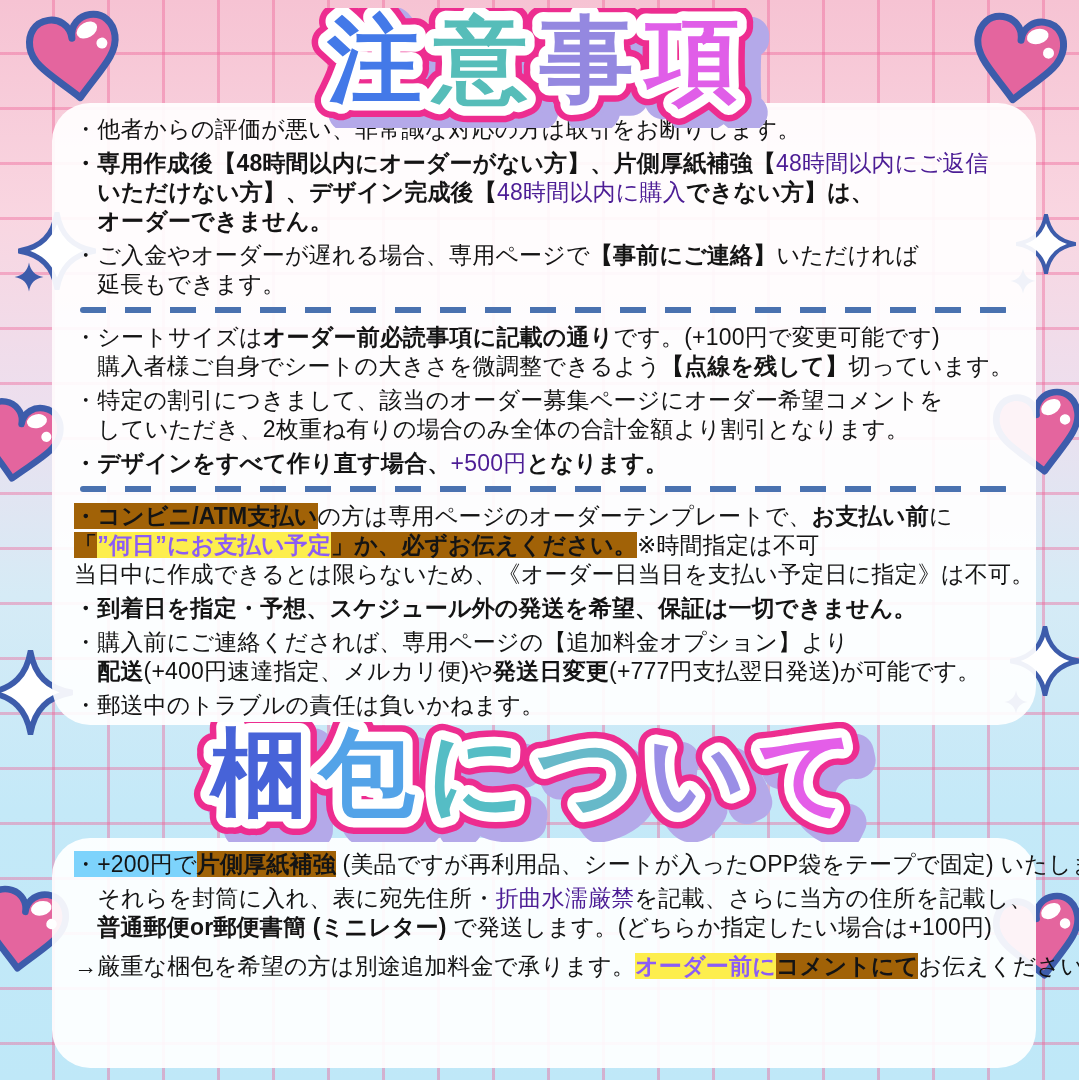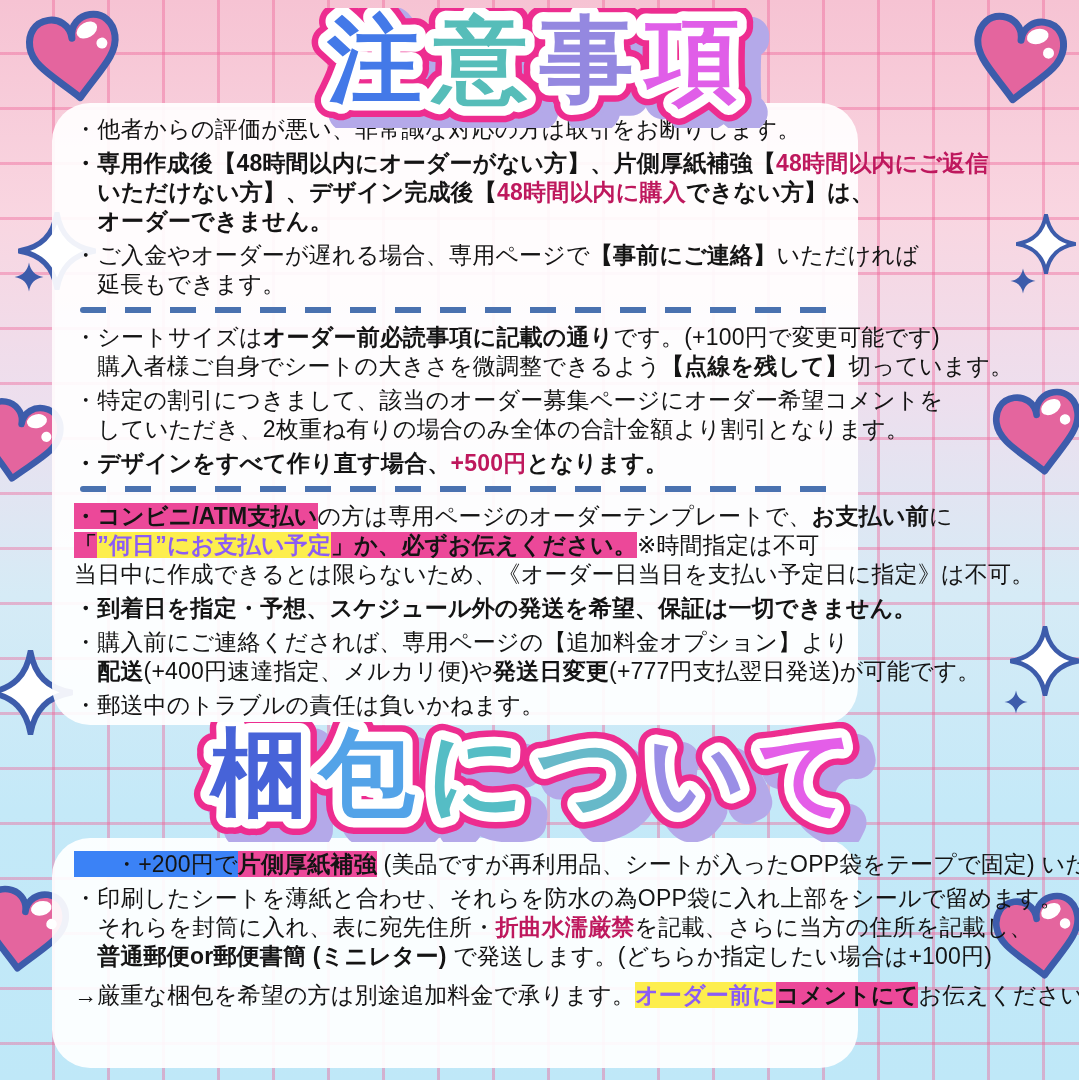--- a/index.html
+++ b/index.html
@@ -10,36 +10,36 @@
   }
   .bg{
     position:absolute;inset:0;z-index:0;
     background:
       repeating-linear-gradient(to right, transparent 0 52px, rgba(238,100,152,.42) 52px 55px),
       repeating-linear-gradient(to bottom, transparent 0 52px, rgba(238,100,152,.42) 52px 55px),
       linear-gradient(180deg,#f6c3d3 0%,#f9d6e1 20%,#eddfee 37%,#d6ebf6 55%,#c4e9f8 75%,#bfe8f8 100%);
   }
   .deco{position:absolute;z-index:1;}
   .panel{
-    position:absolute;left:52px;width:806px;z-index:2;
+    position:absolute;left:52px;width:984px;z-index:2;
     background:rgba(255,255,255,.92);
     border-radius:38px;
     box-sizing:border-box;
     padding:12px 22px 10px 22px;
     color:#141414;
   }
   #box-notes{top:103px;height:622px;}
   #box-pack{top:838px;height:230px;}
   .para{margin:0 0 5px 0;}
   .para:last-child{margin-bottom:0;}
   .line{font-size:23px;line-height:29px;letter-spacing:.2px;white-space:nowrap;}
   .seg-b{font-weight:700;}
-  .seg-r{font-weight:700;color:#be185d;}
-  .seg-hl{background:#3b82f6;padding-left:41px;}
-  .seg-hlb{background:#ec4899;font-weight:700;}
+  .seg-r{font-weight:400;color:#4c1d95;}
+  .seg-hl{background:#7dd3fc;}
+  .seg-hlb{background:#a16207;font-weight:700;}
   .seg-hlr{background:#fdee4d;font-weight:700;color:#8b5cf6;}
   .sep{
     height:6px;margin:8px 6px 10px 6px;border-radius:3px;
     background:repeating-linear-gradient(90deg,#4a72b0 0 26px,transparent 26px 45px);
   }
   .title-svg{position:absolute;left:0;width:1079px;height:120px;z-index:3;}
   #title1-svg{top:8px;}
   #title2-svg{top:722px;}
   .mt10{margin-top:10px;}
 </style>
@@ -154,20 +154,19 @@
     <text x="554.5" y="97" text-anchor="middle" font-size="96" font-weight="bold" font-family="&quot;Liberation Sans&quot;,&quot;DejaVu Sans&quot;,sans-serif" letter-spacing="12" fill="#b4a9e9" stroke="#b4a9e9" stroke-width="34" stroke-linejoin="round" paint-order="stroke">梱包について</text>
     <text x="539.5" y="84" text-anchor="middle" font-size="96" font-weight="bold" font-family="&quot;Liberation Sans&quot;,&quot;DejaVu Sans&quot;,sans-serif" letter-spacing="12" fill="#ffffff" stroke="#ed2d90" stroke-width="32" stroke-linejoin="round" paint-order="stroke">梱包について</text>
     <text x="539.5" y="84" text-anchor="middle" font-size="96" font-weight="bold" font-family="&quot;Liberation Sans&quot;,&quot;DejaVu Sans&quot;,sans-serif" letter-spacing="12" stroke="#ffffff" stroke-width="19" stroke-linejoin="round" paint-order="stroke"><tspan fill="#4763d8">梱</tspan><tspan fill="#53a3e8">包</tspan><tspan fill="#55bdc5">に</tspan><tspan fill="#67b9c9">つ</tspan><tspan fill="#9a8ee6">い</tspan><tspan fill="#e45ee8">て</tspan></text>
   </svg>
 
 <div class="panel" id="box-pack">
     <div class="para">
       <div class="line"><span class="seg-hl">・+200円で</span><span class="seg-hlb">片側厚紙補強</span><span> (美品ですが再利用品、シートが入ったOPP袋をテープで固定) いたします。</span></div>
     </div>
     <div class="para">
-      <div class="line"><span>・印刷したシートを薄紙と合わせ、それらを防水の為OPP袋に入れ上部をシールで留めます。</span></div>
       <div class="line"><span>　それらを封筒に入れ、表に宛先住所・</span><span class="seg-r">折曲水濡厳禁</span><span>を記載、さらに当方の住所を記載し、</span></div>
       <div class="line"><span class="seg-b">　普通郵便or郵便書簡 (ミニレター) </span><span>で発送します。(どちらか指定したい場合は+100円)</span></div>
     </div>
     <div class="para mt10">
       <div class="line"><span>→厳重な梱包を希望の方は別途追加料金で承ります。</span><span class="seg-hlr">オーダー前に</span><span class="seg-hlb">コメントにて</span><span>お伝えください。</span></div>
     </div>
   </div>
 
 </body></html>

